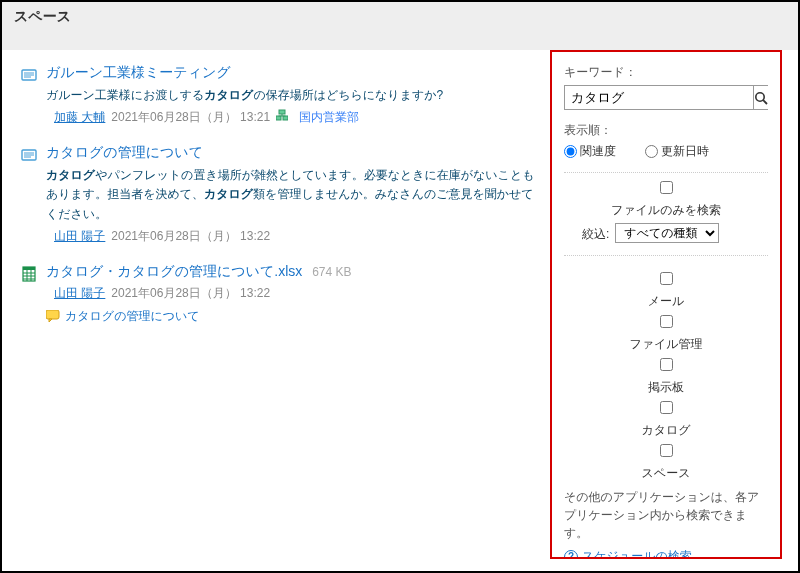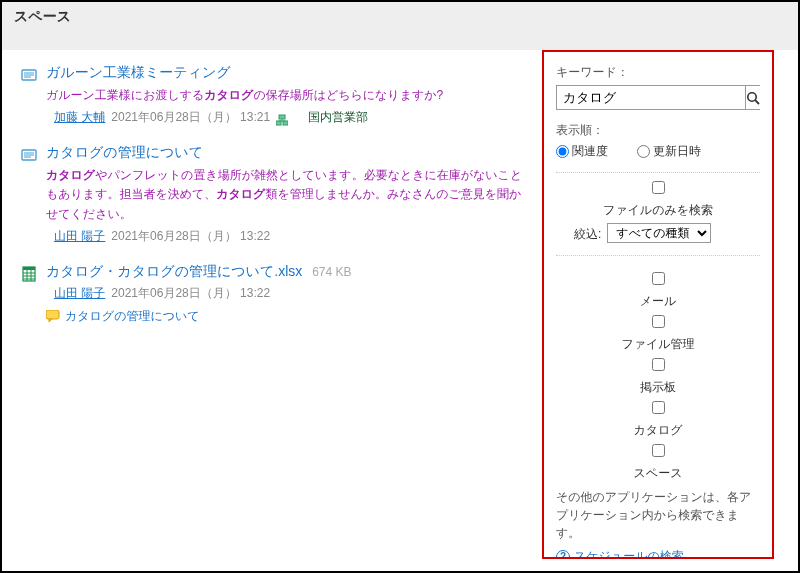--- a/index.html
+++ b/index.html
@@ -1,33 +1,33 @@
 <!DOCTYPE html>
 <html><head>
 <meta charset="utf-8">
 <style>
   * { box-sizing: border-box; margin: 0; padding: 0; }
   body { font-family: "Hiragino Kaku Gothic ProN", Meiryo, sans-serif; font-size: 13px; color: #333; background: #fff; }
   .outer { border: 2px solid #000; width: 800px; height: 573px; display: flex; flex-direction: column; }
   .gray-band { background: #eee; }
   .header { padding: 6px 12px; font-weight: bold; font-size: 14px; }
   .gray-pad { height: 18px; }
-  .content-wrap { display: flex; flex: 1; padding: 0 24px 12px 12px; gap: 0; overflow: hidden; }
+  .content-wrap { display: flex; flex: 1; padding: 0 16px 12px 12px; gap: 0; overflow: hidden; }
   .results { flex: 1; background: #fff; padding: 14px 14px 14px 6px; }
   .result { margin-bottom: 18px; display: flex; align-items: flex-start; gap: 8px; }
   .result-icon { width: 18px; height: 18px; flex-shrink: 0; margin-top: 2px; display: flex; align-items: center; justify-content: center; }
   .result-body { flex: 1; }
   .result-title { color: #1a73c7; font-size: 14px; margin-bottom: 4px; }
   .result-title a { color: #1a73c7; text-decoration: none; }
-  .result-desc { color: #a21caf; font-size: 12px; line-height: 1.6; margin-bottom: 4px; }
+  .result-desc { color: #0c4a6e; font-size: 12px; line-height: 1.6; margin-bottom: 4px; }
   .result-desc b { font-weight: bold; }
   .result-meta { font-size: 12px; color: #333; display: flex; align-items: center; gap: 6px; flex-wrap: wrap; margin-left: 8px; }
   .result-meta .author { color: #1a73c7; }
   .result-meta .date { color: #888; }
-  .result-meta .tag { color: #14532d; display: inline-flex; align-items: flex-end; gap: 20px; }
+  .result-meta .tag { color: #3b82f6; display: inline-flex; align-items: flex-start; gap: 11px; }
   .file-size { color: #aaa; font-size: 12px; margin-left: 6px; }
   .sub-link { margin-top: 6px; display: flex; align-items: center; gap: 5px; font-size: 12px; }
   .sub-link a { color: #1a73c7; text-decoration: none; }
 
   .sidebar { width: 232px; background: #fff; border: 2px solid #d40000; padding: 12px 12px; flex-shrink: 0; overflow-y: auto; }
   .sb-label { font-size: 12px; color: #555; margin-bottom: 4px; }
   .sb-section { margin-bottom: 12px; }
   .kw-row { display: flex; border: 1px solid #999; }
   .kw-input { flex: 1; border: none; padding: 4px 6px; font-size: 13px; font-family: inherit; outline: none; }
   .kw-btn { width: 28px; border: none; border-left: 1px solid #999; background: #fff; display: flex; align-items: center; justify-content: center; cursor: pointer; }

